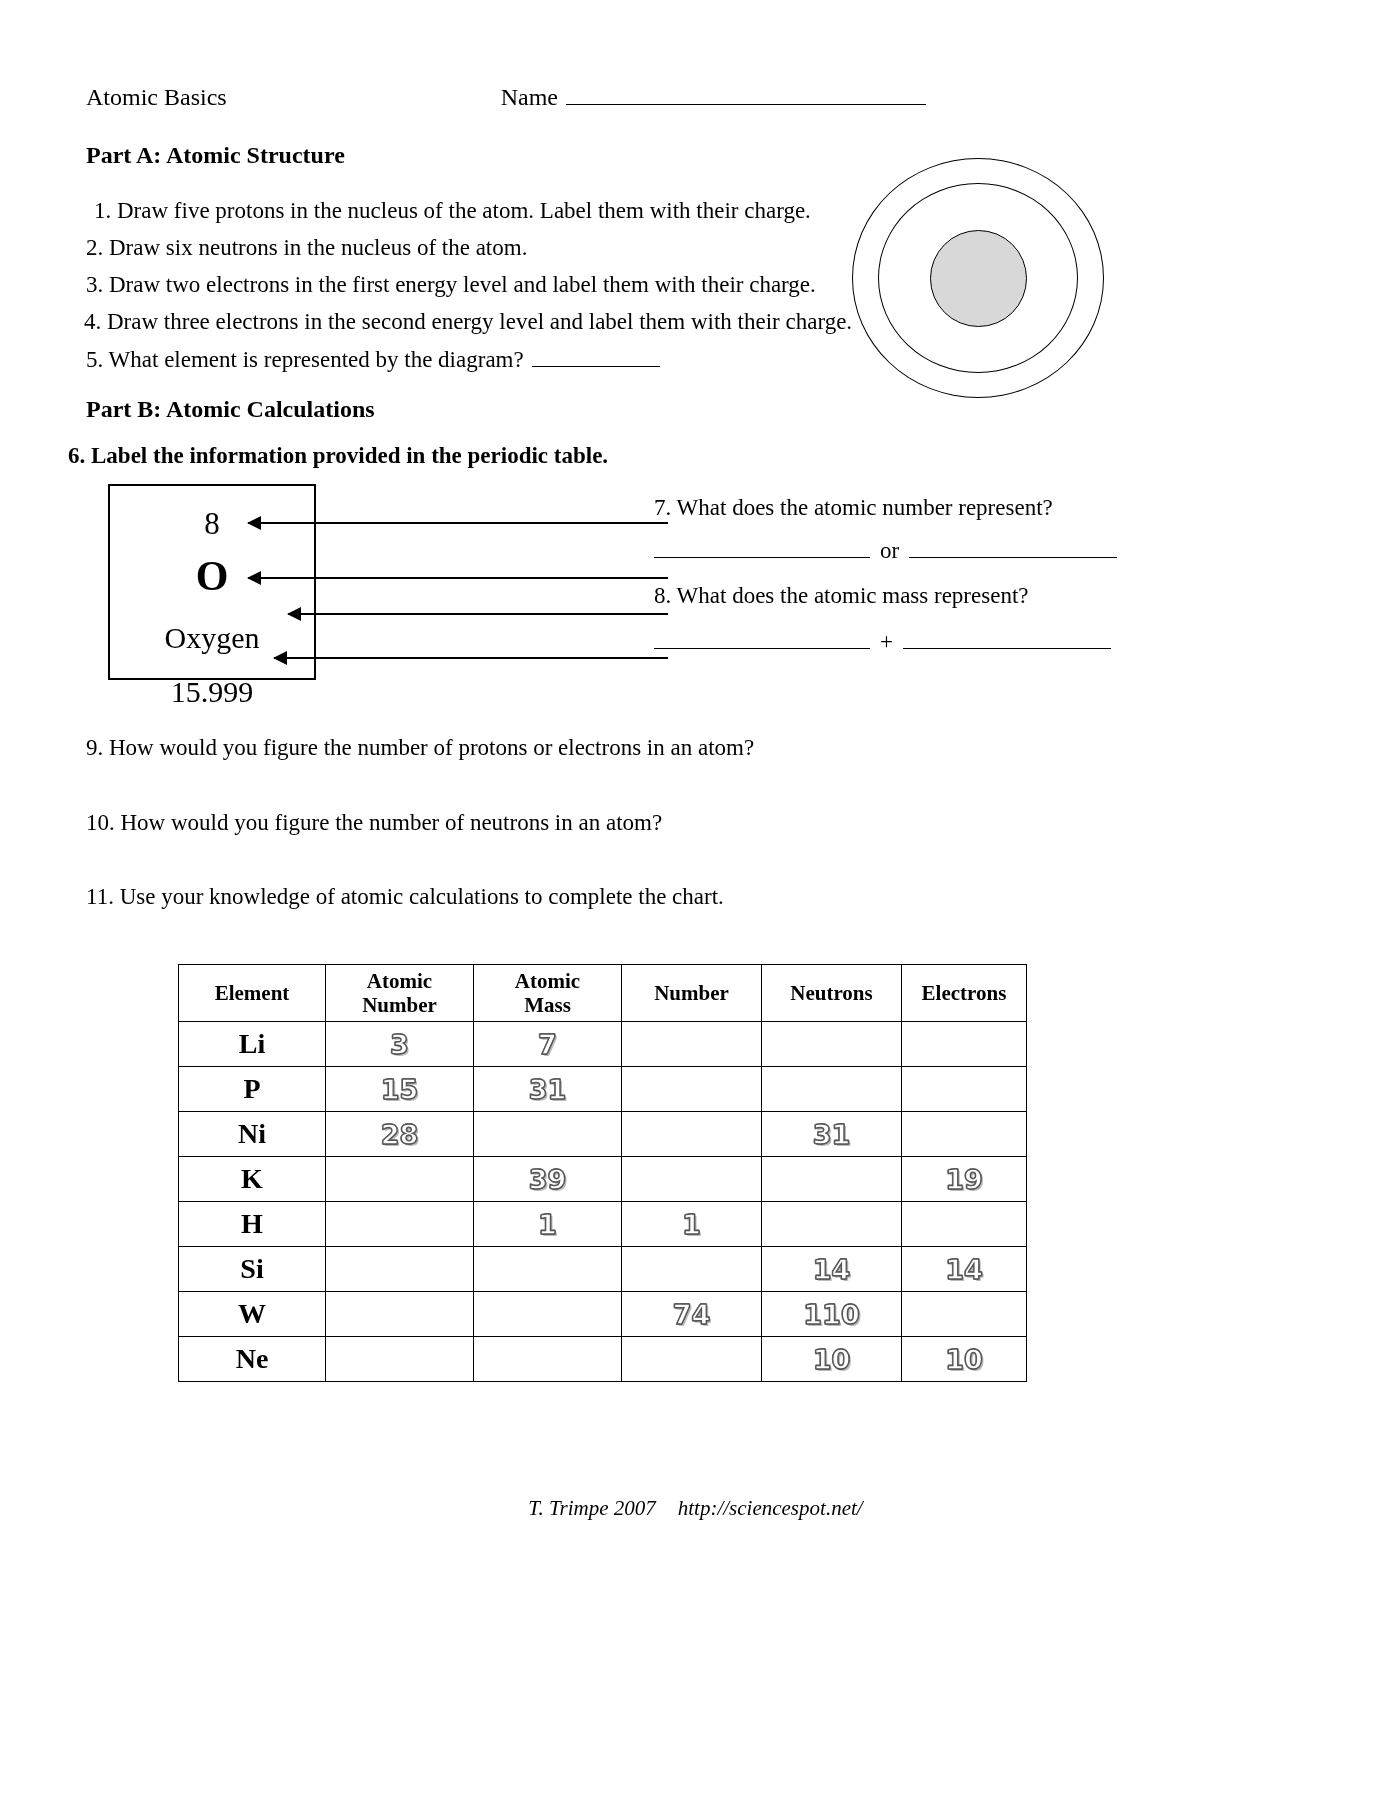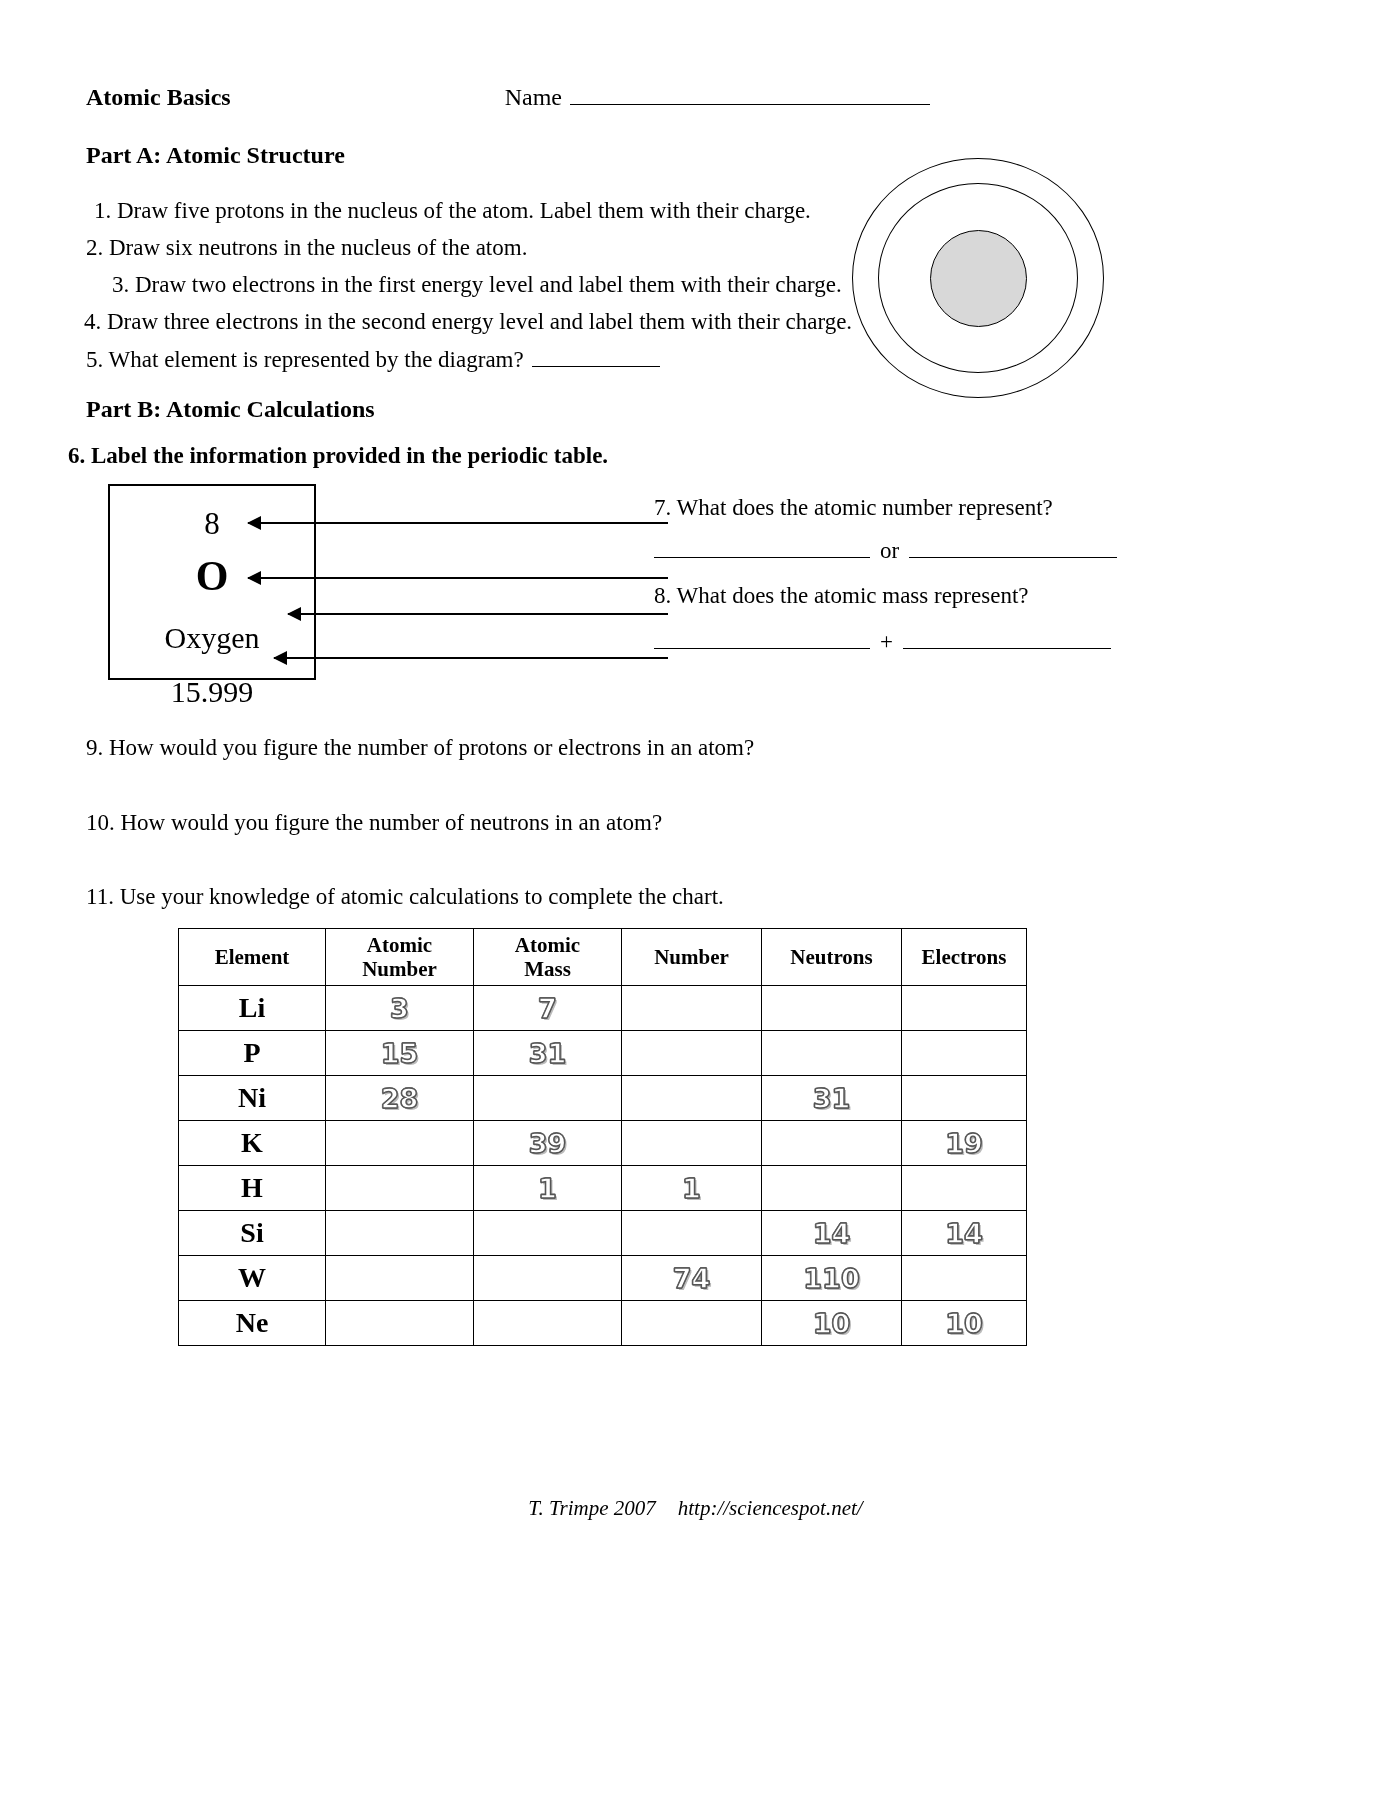--- a/index.html
+++ b/index.html
@@ -26,21 +26,21 @@
   
   .header {
     position: absolute;
     left: 86px;
     top: 84px;
     width: 1100px;
     display: flex;
     align-items: baseline;
   }
   .doc-title {
-    font-weight: bold;
+    font-weight: normal;
     font-size: 24px;
     letter-spacing: 0px;
     white-space: nowrap;
   }
   .name-group {
     margin-left: 274px;
     display: flex;
     align-items: baseline;
     font-size: 24px;
   }
@@ -62,21 +62,21 @@
   #part-a-head { left: 86px; top: 142px; }
   #part-b-head { left: 86px; top: 396px; }
 
   .q-line {
     position: absolute;
     font-size: 23px;
     white-space: nowrap;
   }
   #q1 { left: 86px; top: 198px; margin-left: 8px; }
   #q2 { left: 86px; top: 235px; }
-  #q3 { left: 86px; top: 272px; margin-left: 26px; }
+  #q3 { left: 86px; top: 272px; }
   #q4 { left: 84px; top: 309px; }
   #q5 { left: 86px; top: 347px; }
   #q6 { left: 68px; top: 443px; font-weight: bold; }
   #q9 { left: 86px; top: 735px; }
   #q10 { left: 86px; top: 810px; }
   #q11 { left: 86px; top: 884px; }
 
   .inline-blank {
     display: inline-block;
     border-bottom: 1.6px solid #000;
@@ -192,20 +192,21 @@
   .chart-wrap {
     position: absolute;
     left: 178px;
     top: 928px;
     width: 848px;
   }
   table.atomic-chart {
     border-collapse: collapse;
     width: 848px;
     table-layout: fixed;
+    margin-top: 36px;
   }
   table.atomic-chart th,
   table.atomic-chart td {
     border: 1.6px solid #000;
     text-align: center;
     vertical-align: middle;
     padding: 0;
   }
   table.atomic-chart th {
     font-size: 21px;

